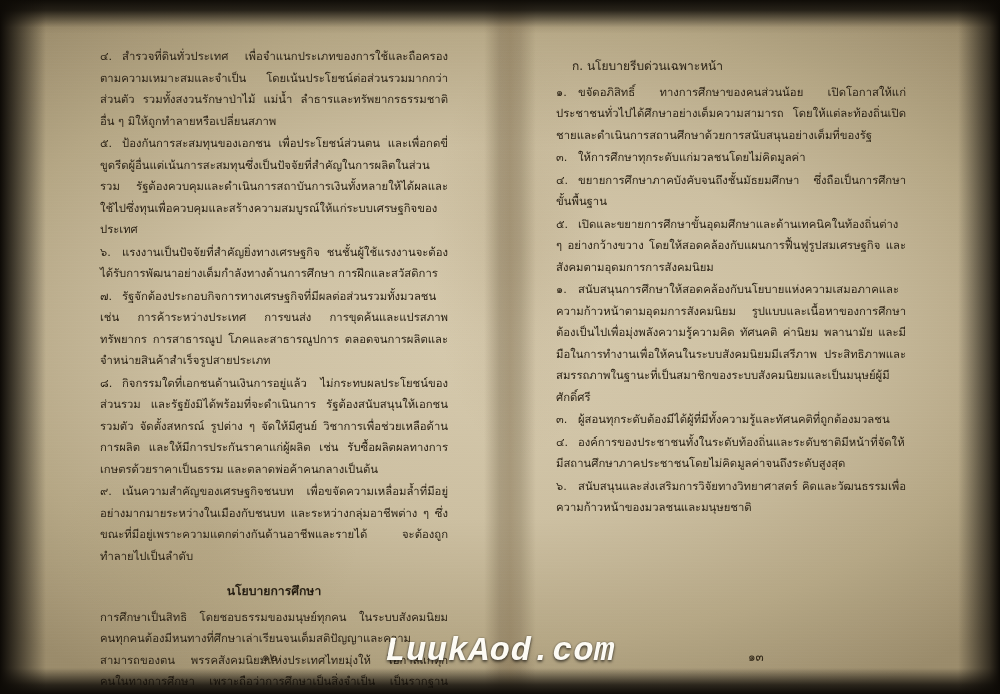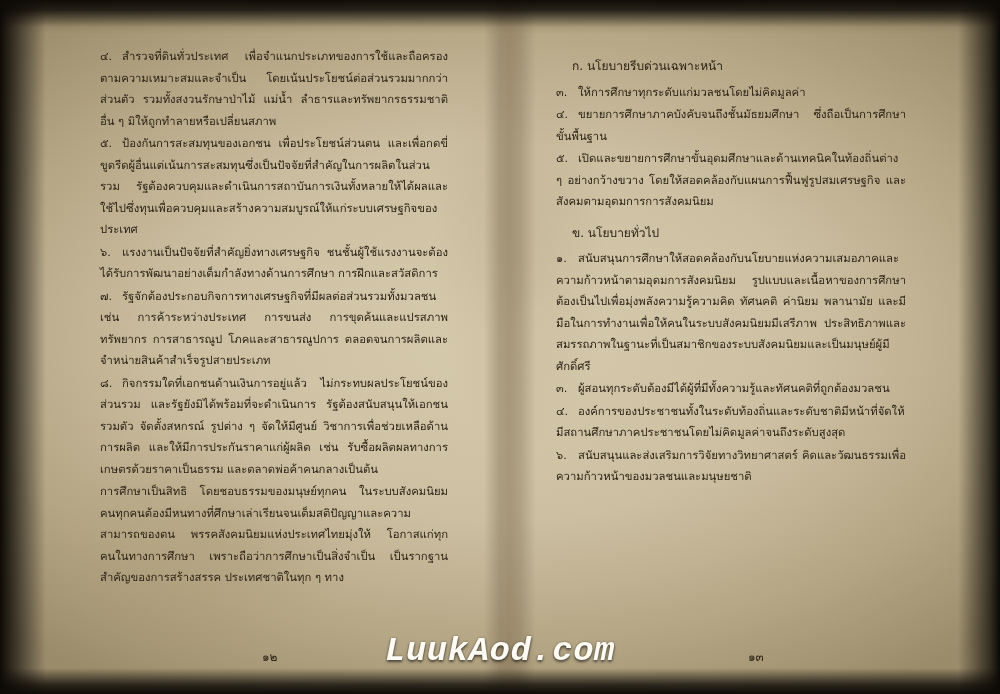--- a/index.html
+++ b/index.html
@@ -121,30 +121,32 @@
 
   <div class="stain stain-a"></div>
   <div class="stain stain-b"></div>
 
   <div class="page-col left-col">
     <p class="para"><span class="lead">๔.</span><span>สำรวจที่ดินทั่วประเทศ เพื่อจำแนกประเภทของการใช้และถือครองตามความเหมาะสมและจำเป็น โดยเน้นประโยชน์ต่อส่วนรวมมากกว่าส่วนตัว รวมทั้งสงวนรักษาป่าไม้ แม่น้ำ ลำธารและทรัพยากรธรรมชาติอื่น ๆ มิให้ถูกทำลายหรือเปลี่ยนสภาพ</span></p>
     <p class="para"><span class="lead">๕.</span><span>ป้องกันการสะสมทุนของเอกชน เพื่อประโยชน์ส่วนตน และเพื่อกดขี่ขูดรีดผู้อื่นแต่เน้นการสะสมทุนซึ่งเป็นปัจจัยที่สำคัญในการผลิตในส่วนรวม รัฐต้องควบคุมและดำเนินการสถาบันการเงินทั้งหลายให้ได้ผลและใช้ไปซึ่งทุนเพื่อควบคุมและสร้างความสมบูรณ์ให้แก่ระบบเศรษฐกิจของประเทศ</span></p>
     <p class="para"><span class="lead">๖.</span><span>แรงงานเป็นปัจจัยที่สำคัญยิ่งทางเศรษฐกิจ ชนชั้นผู้ใช้แรงงานจะต้องได้รับการพัฒนาอย่างเต็มกำลังทางด้านการศึกษา การฝึกและสวัสดิการ</span></p>
     <p class="para"><span class="lead">๗.</span><span>รัฐจักต้องประกอบกิจการทางเศรษฐกิจที่มีผลต่อส่วนรวมทั้งมวลชน เช่น การค้าระหว่างประเทศ การขนส่ง การขุดค้นและแปรสภาพทรัพยากร การสาธารณูป โภคและสาธารณูปการ ตลอดจนการผลิตและจำหน่ายสินค้าสำเร็จรูปสายประเภท</span></p>
     <p class="para"><span class="lead">๘.</span><span>กิจกรรมใดที่เอกชนด้านเงินการอยู่แล้ว ไม่กระทบผลประโยชน์ของส่วนรวม และรัฐยังมิได้พร้อมที่จะดำเนินการ รัฐต้องสนับสนุนให้เอกชนรวมตัว จัดตั้งสหกรณ์ รูปต่าง ๆ จัดให้มีศูนย์ วิชาการเพื่อช่วยเหลือด้านการผลิต และให้มีการประกันราคาแก่ผู้ผลิต เช่น รับซื้อผลิตผลทางการเกษตรด้วยราคาเป็นธรรม และตลาดพ่อค้าคนกลางเป็นต้น</span></p>
+    <p class="para"><span class="lead">๙.</span><span>เน้นความสำคัญของเศรษฐกิจชนบท เพื่อขจัดความเหลื่อมล้ำที่มีอยู่อย่างมากมายระหว่างในเมืองกับชนบท และระหว่างกลุ่มอาชีพต่าง ๆ ซึ่งขณะที่มีอยู่เพราะความแตกต่างกันด้านอาชีพและรายได้ จะต้องถูกทำลายไปเป็นลำดับ</span></p>
+    <h2 class="section-head">นโยบายการศึกษา</h2>
     <p class="para"><span>การศึกษาเป็นสิทธิ โดยชอบธรรมของมนุษย์ทุกคน ในระบบสังคมนิยม คนทุกคนต้องมีหนทางที่ศึกษาเล่าเรียนจนเต็มสติปัญญาและความสามารถของตน พรรคสังคมนิยมแห่งประเทศไทยมุ่งให้ โอกาสแก่ทุกคนในทางการศึกษา เพราะถือว่าการศึกษาเป็นสิ่งจำเป็น เป็นรากฐานสำคัญของการสร้างสรรค ประเทศชาติในทุก ๆ ทาง</span></p>
   </div>
   <div class="folio folio-left">๑๒</div>
 
   <div class="page-col right-col">
     <h3 class="sub-head">ก.  นโยบายรีบด่วนเฉพาะหน้า</h3>
+    <p class="para"><span class="lead">๑.</span><span>ขจัดอภิสิทธิ์ ทางการศึกษาของคนส่วนน้อย เปิดโอกาสให้แก่ประชาชนทั่วไปได้ศึกษาอย่างเต็มความสามารถ โดยให้แต่ละท้องถิ่นเปิดชายและดำเนินการสถานศึกษาด้วยการสนับสนุนอย่างเต็มที่ของรัฐ</span></p>
     <p class="para"><span class="lead">๓.</span><span>ให้การศึกษาทุกระดับแก่มวลชนโดยไม่คิดมูลค่า</span></p>
     <p class="para"><span class="lead">๔.</span><span>ขยายการศึกษาภาคบังคับจนถึงชั้นมัธยมศึกษา ซึ่งถือเป็นการศึกษาขั้นพื้นฐาน</span></p>
     <p class="para"><span class="lead">๕.</span><span>เปิดและขยายการศึกษาขั้นอุดมศึกษาและด้านเทคนิคในท้องถิ่นต่าง ๆ อย่างกว้างขวาง โดยให้สอดคล้องกับแผนการฟื้นฟูรูปสมเศรษฐกิจ และสังคมตามอุดมการการสังคมนิยม</span></p>
-    <h3 class="sub-head">ข.  นโยบายทั่วไป</h3>
     <p class="para"><span class="lead">๑.</span><span>สนับสนุนการศึกษาให้สอดคล้องกับนโยบายแห่งความเสมอภาคและความก้าวหน้าตามอุดมการสังคมนิยม รูปแบบและเนื้อหาของการศึกษาต้องเป็นไปเพื่อมุ่งพลังความรู้ความคิด ทัศนคติ ค่านิยม พลานามัย และมีมือในการทำงานเพื่อให้คนในระบบสังคมนิยมมีเสรีภาพ ประสิทธิภาพและสมรรถภาพในฐานะที่เป็นสมาชิกของระบบสังคมนิยมและเป็นมนุษย์ผู้มีศักดิ์ศรี</span></p>
     <p class="para"><span class="lead">๓.</span><span>ผู้สอนทุกระดับต้องมีได้ผู้ที่มีทั้งความรู้และทัศนคติที่ถูกต้องมวลชน</span></p>
     <p class="para"><span class="lead">๔.</span><span>องค์การของประชาชนทั้งในระดับท้องถิ่นและระดับชาติมีหน้าที่จัดให้มีสถานศึกษาภาคประชาชนโดยไม่คิดมูลค่าจนถึงระดับสูงสุด</span></p>
     <p class="para"><span class="lead">๖.</span><span>สนับสนุนและส่งเสริมการวิจัยทางวิทยาศาสตร์ คิดและวัฒนธรรมเพื่อความก้าวหน้าของมวลชนและมนุษยชาติ</span></p>
   </div>
   <div class="folio folio-right">๑๓</div>
 
   <div class="gutter"></div>
   <div class="grain"></div>
   <div class="edge edge-top"></div>

